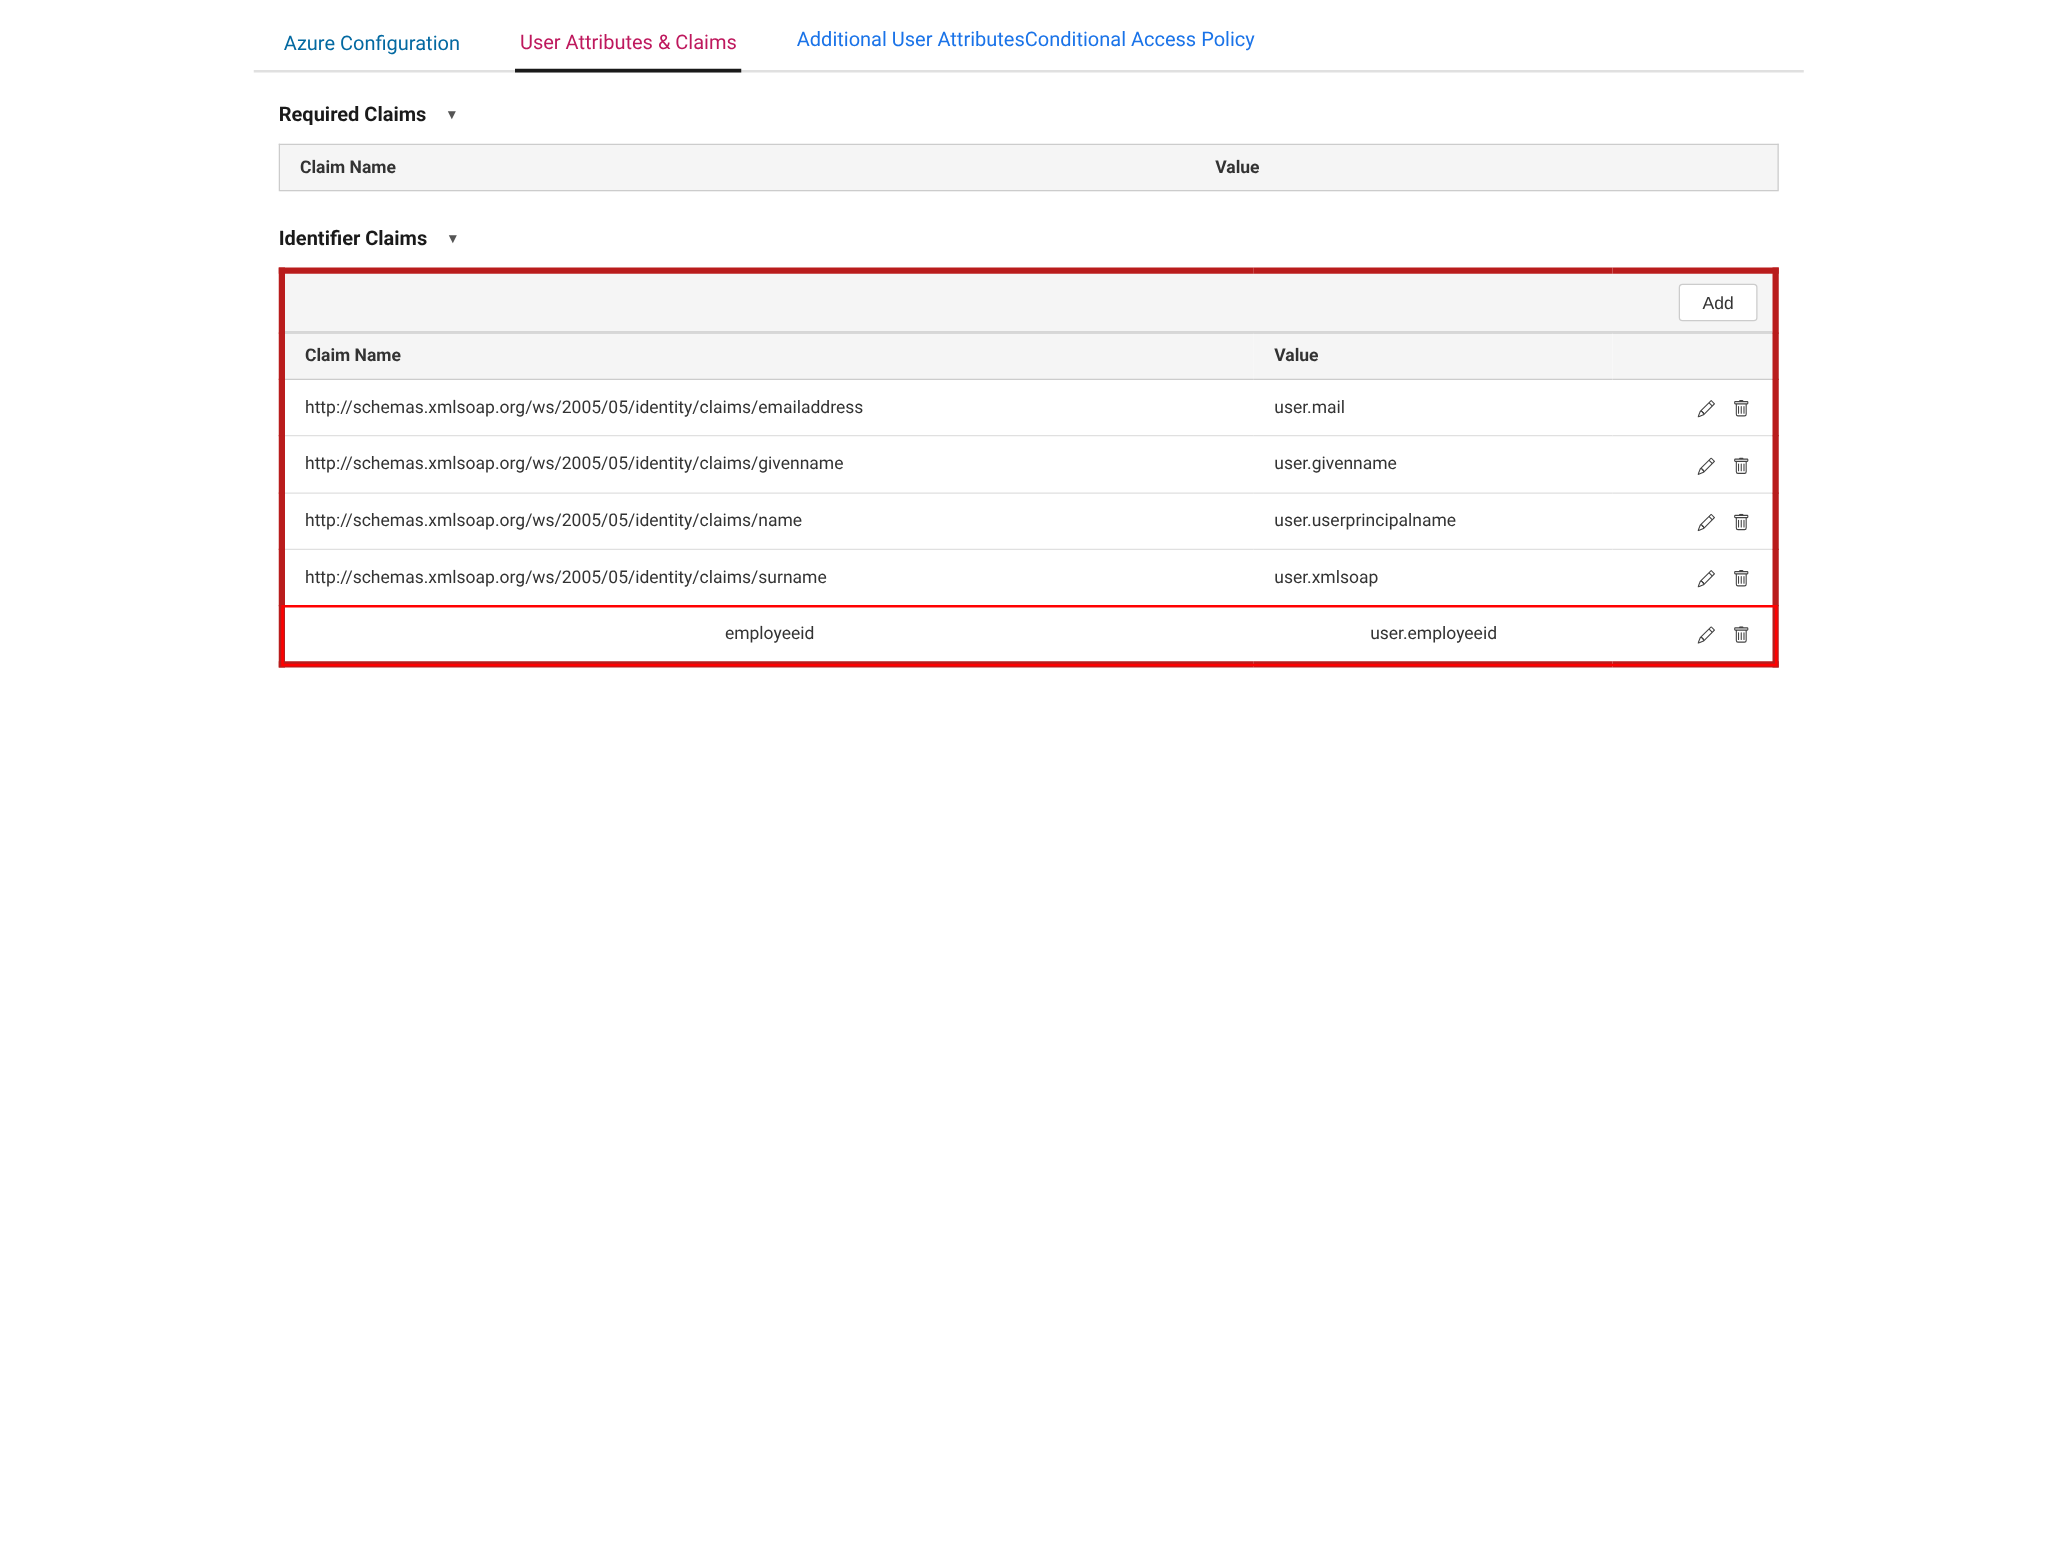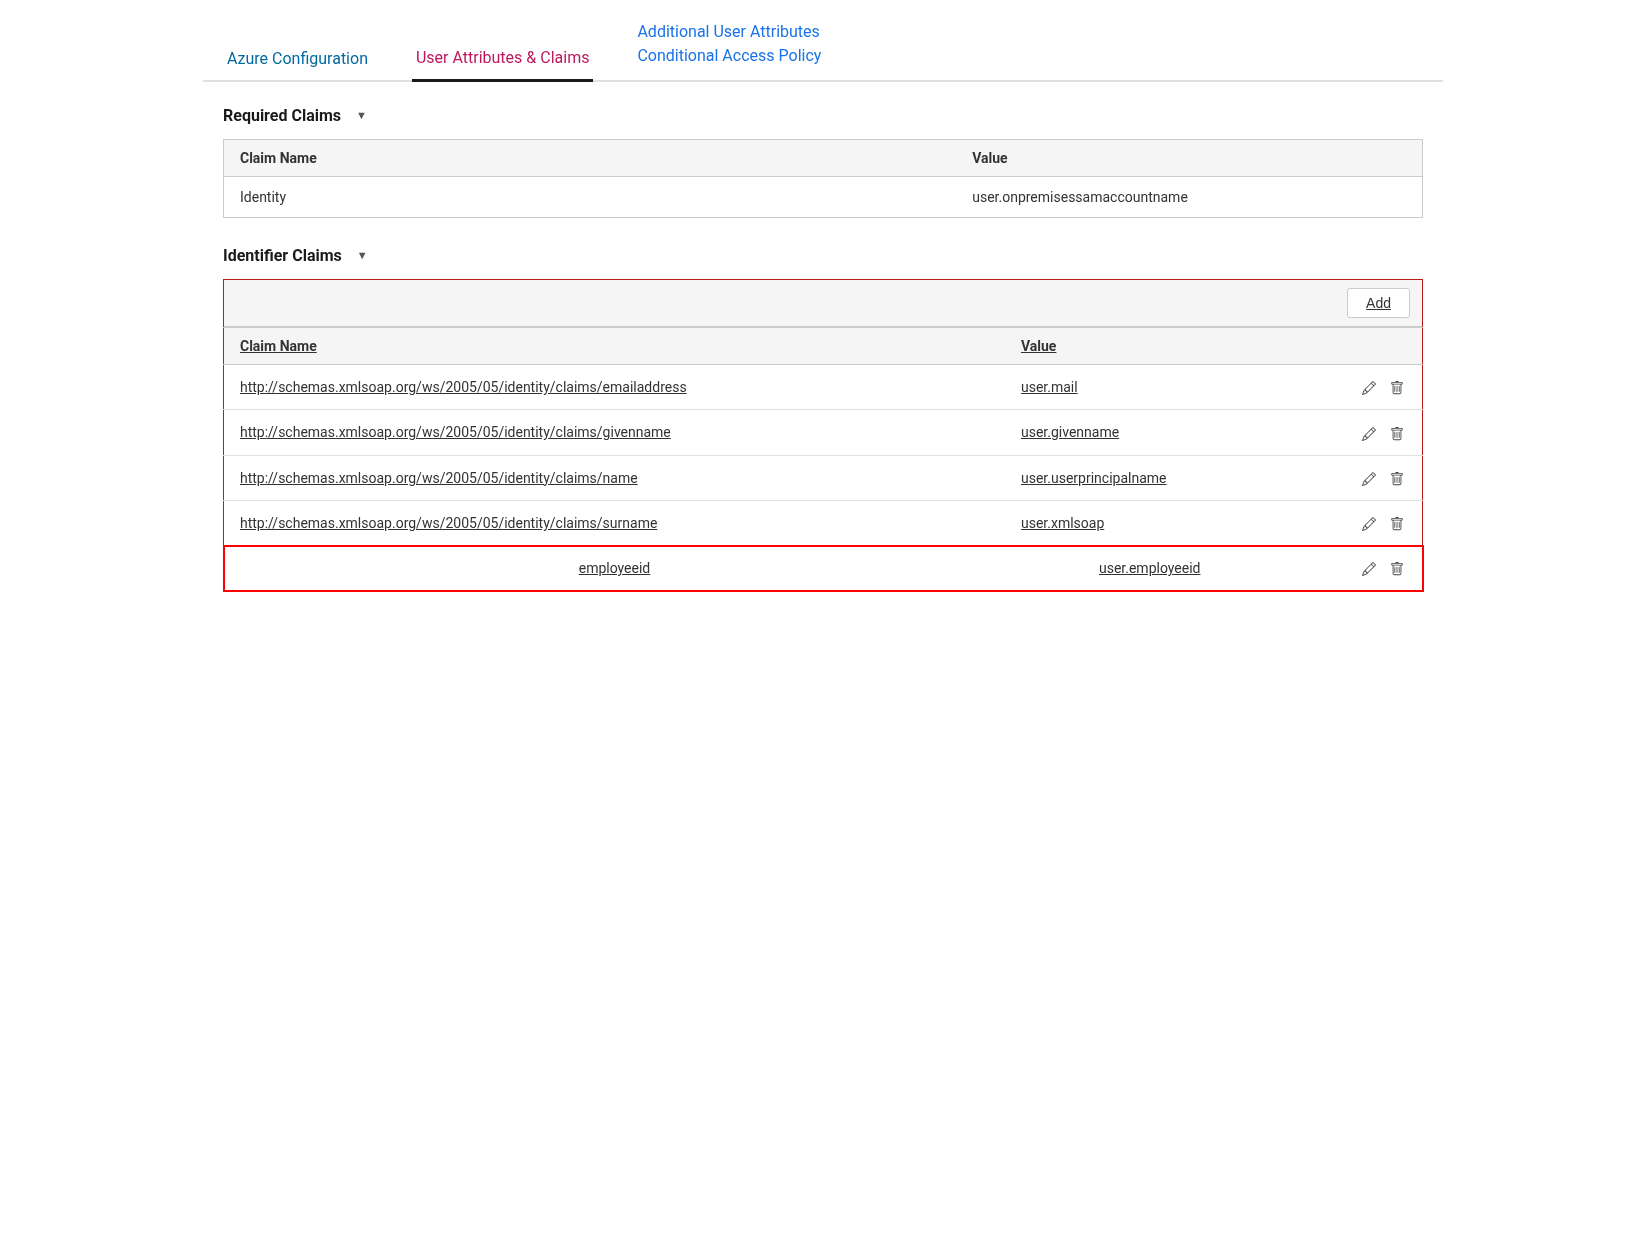--- a/index.html
+++ b/index.html
@@ -136,23 +136,22 @@
       font-size: 14px;
       background: none;
       border: none;
       padding: 2px;
     }
 
     
     .additional-table {
       width: 100%;
       border-collapse: collapse;
-      border: 1px solid #b91c1c;
+      border: 5px solid #b91c1c;
       margin-bottom: 28px;
-      text-decoration: underline;
     }
 
     .additional-table th {
       background: #f5f5f5;
       text-align: left;
       padding: 10px 16px;
       font-weight: 700;
       font-size: 14px;
       border-bottom: 1px solid #ccc;
       color: #333;
@@ -183,45 +182,41 @@
 
 <div class="container">
 
   <nav class="tab-nav">
     <div class="tab-item link" style="color: #0369a1;">
       <span>Azure Configuration</span>
     </div>
     <div class="tab-item active">
       <span>User Attributes &amp; Claims</span>
     </div>
-    <div class="tab-item" style="color: #1a73e8; display: flex; flex-direction: column; align-items: flex-start; line-height: 1.5; cursor: pointer;">
+    <div class="tab-item" style="color: #1a73e8; display: flex; flex-direction: row; align-items: flex-start; line-height: 1.5; cursor: pointer;">
       <span>Additional User Attributes</span>
       <span>Conditional Access Policy</span>
     </div>
   </nav>
 
   <div class="main-content">
 
     <div class="section-header">
       <span>Required Claims</span>
       <span class="arrow" style="font-size:11px;">▼</span>
     </div>
 
     <table class="claims-table">
       <thead>
         <tr>
           <th class="col-name">Claim Name</th>
           <th class="col-value">Value</th>
         </tr>
       </thead>
       <tbody id="required-claims-body">
-          <tr>
-      <td class="col-name">Identity</td>
-      <td class="col-value">user.onpremisessamaccountname</td>
-    </tr>
         </tbody>
     </table>
 
     <div class="section-header">
       <span>Identifier Claims</span>
       <span class="arrow" style="font-size:11px;">▼</span>
     </div>
 
     <table class="additional-table">
       <thead>

